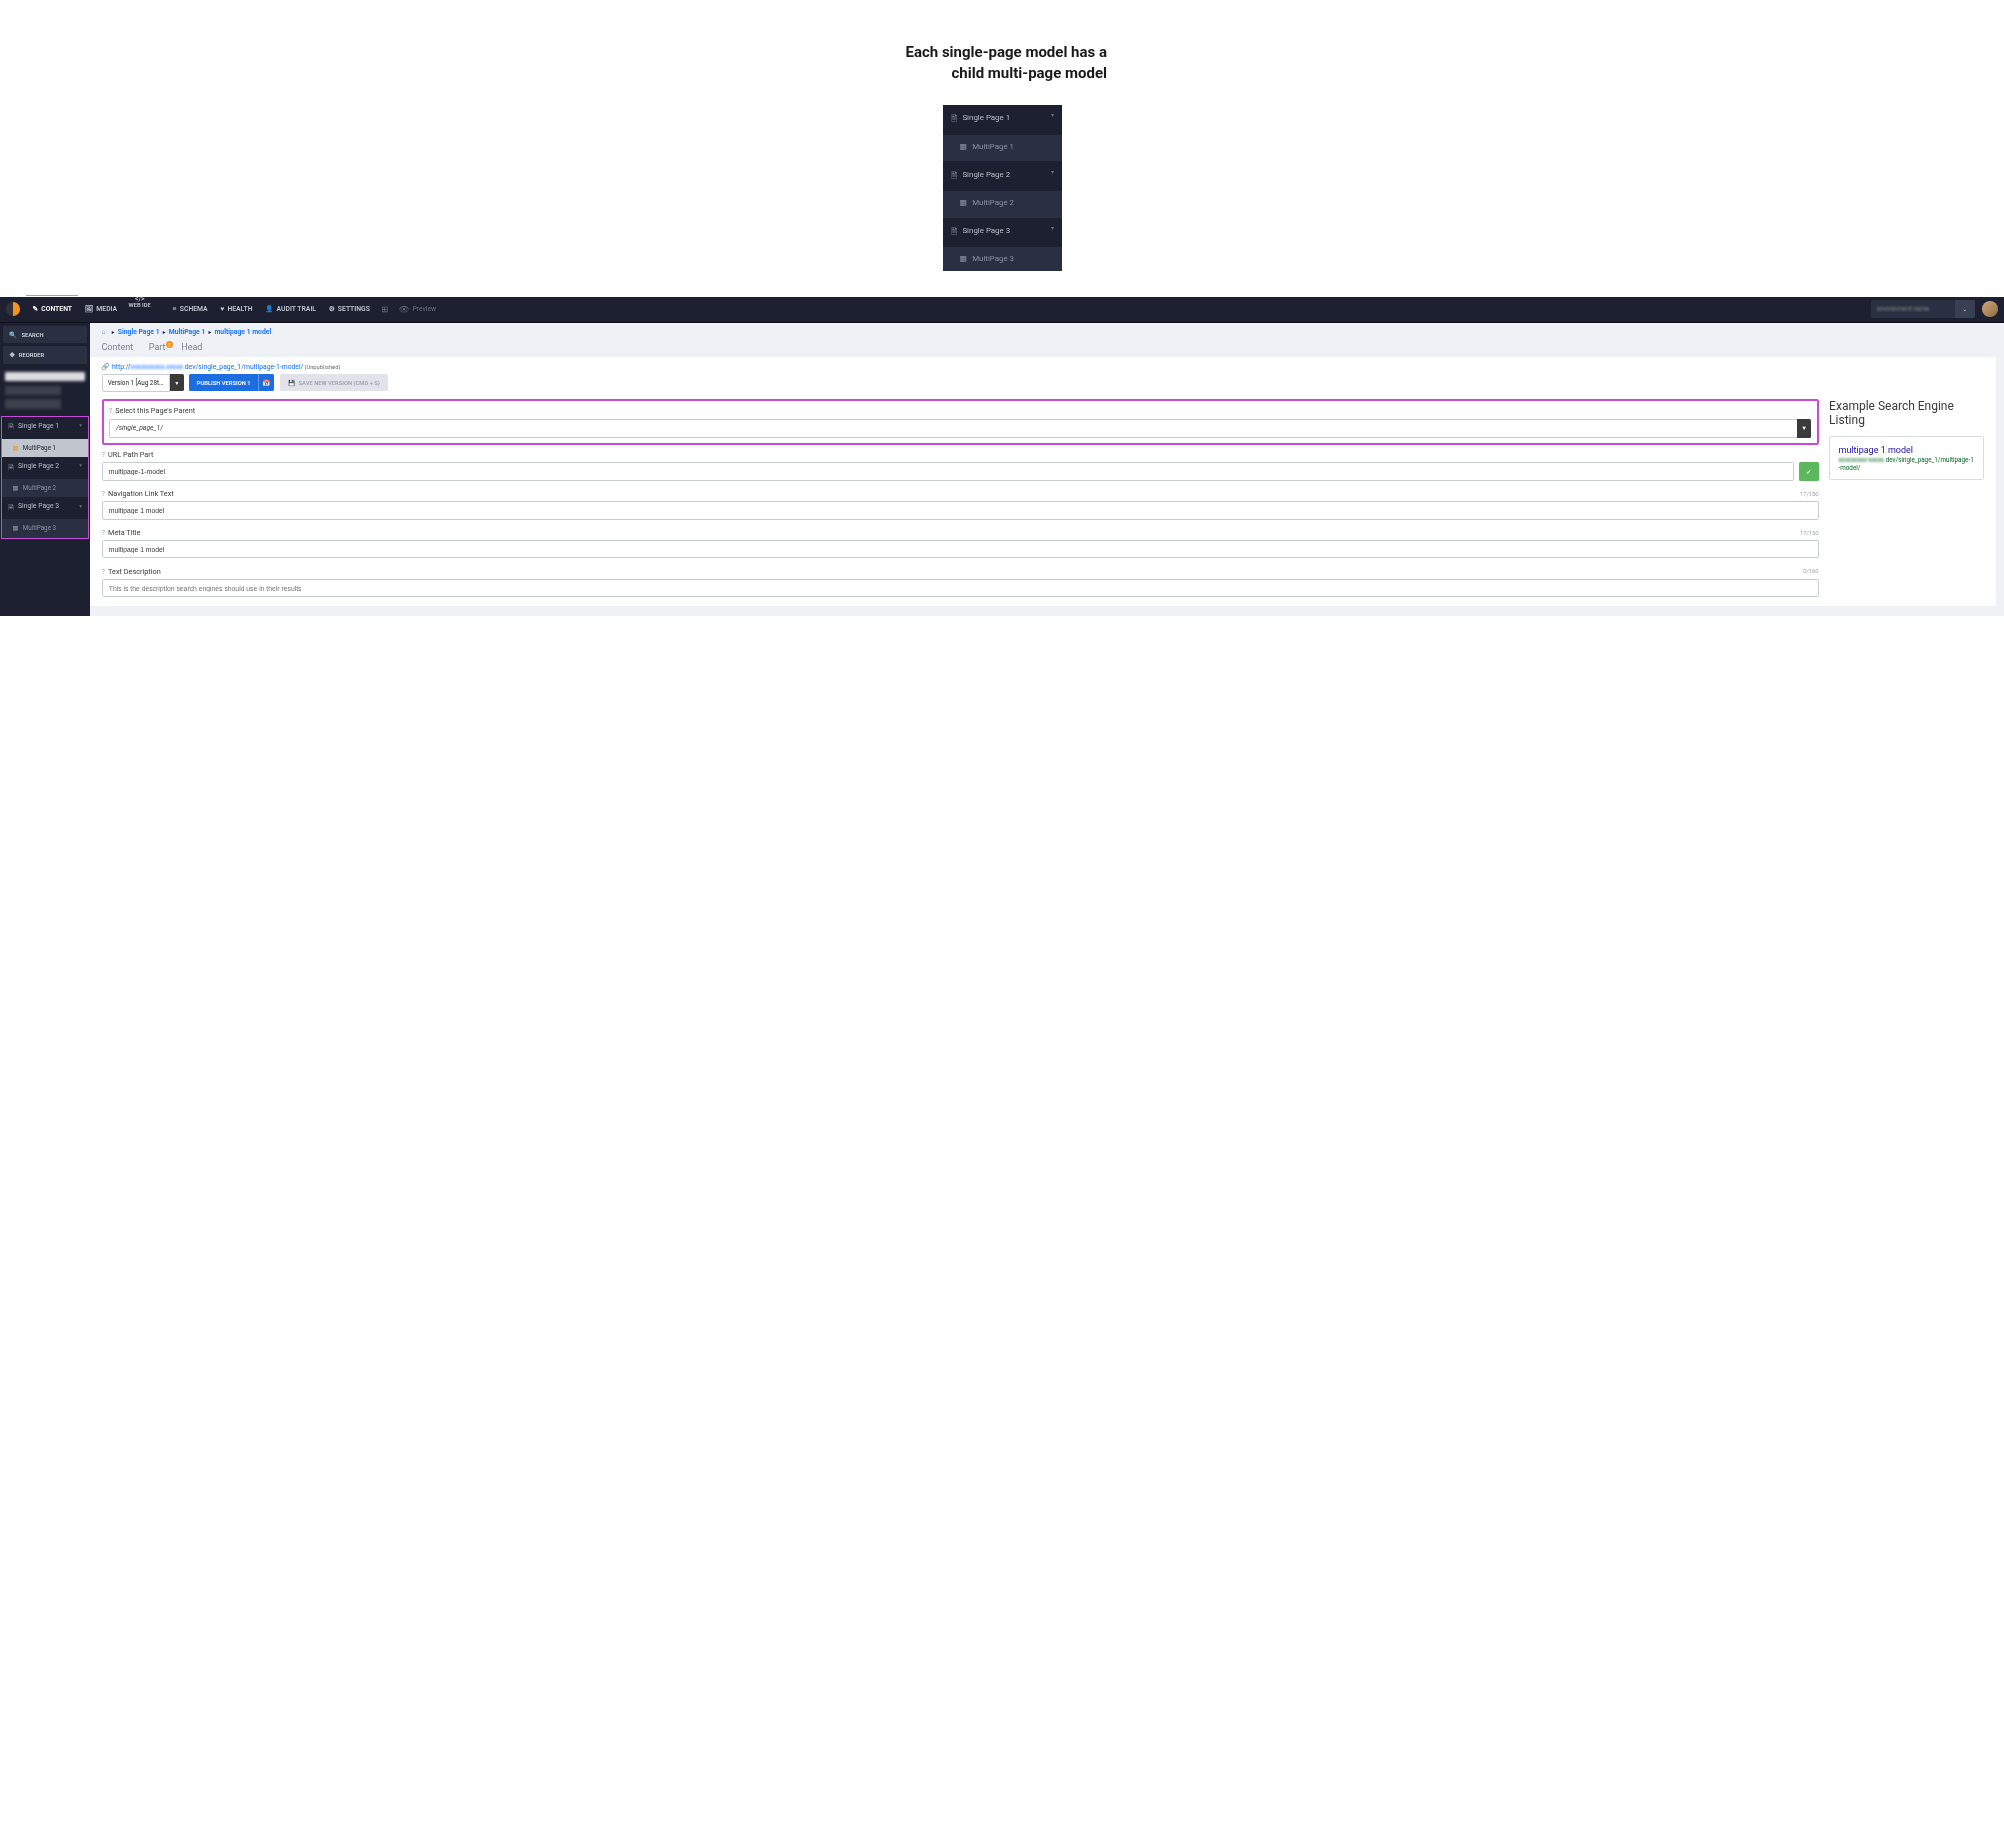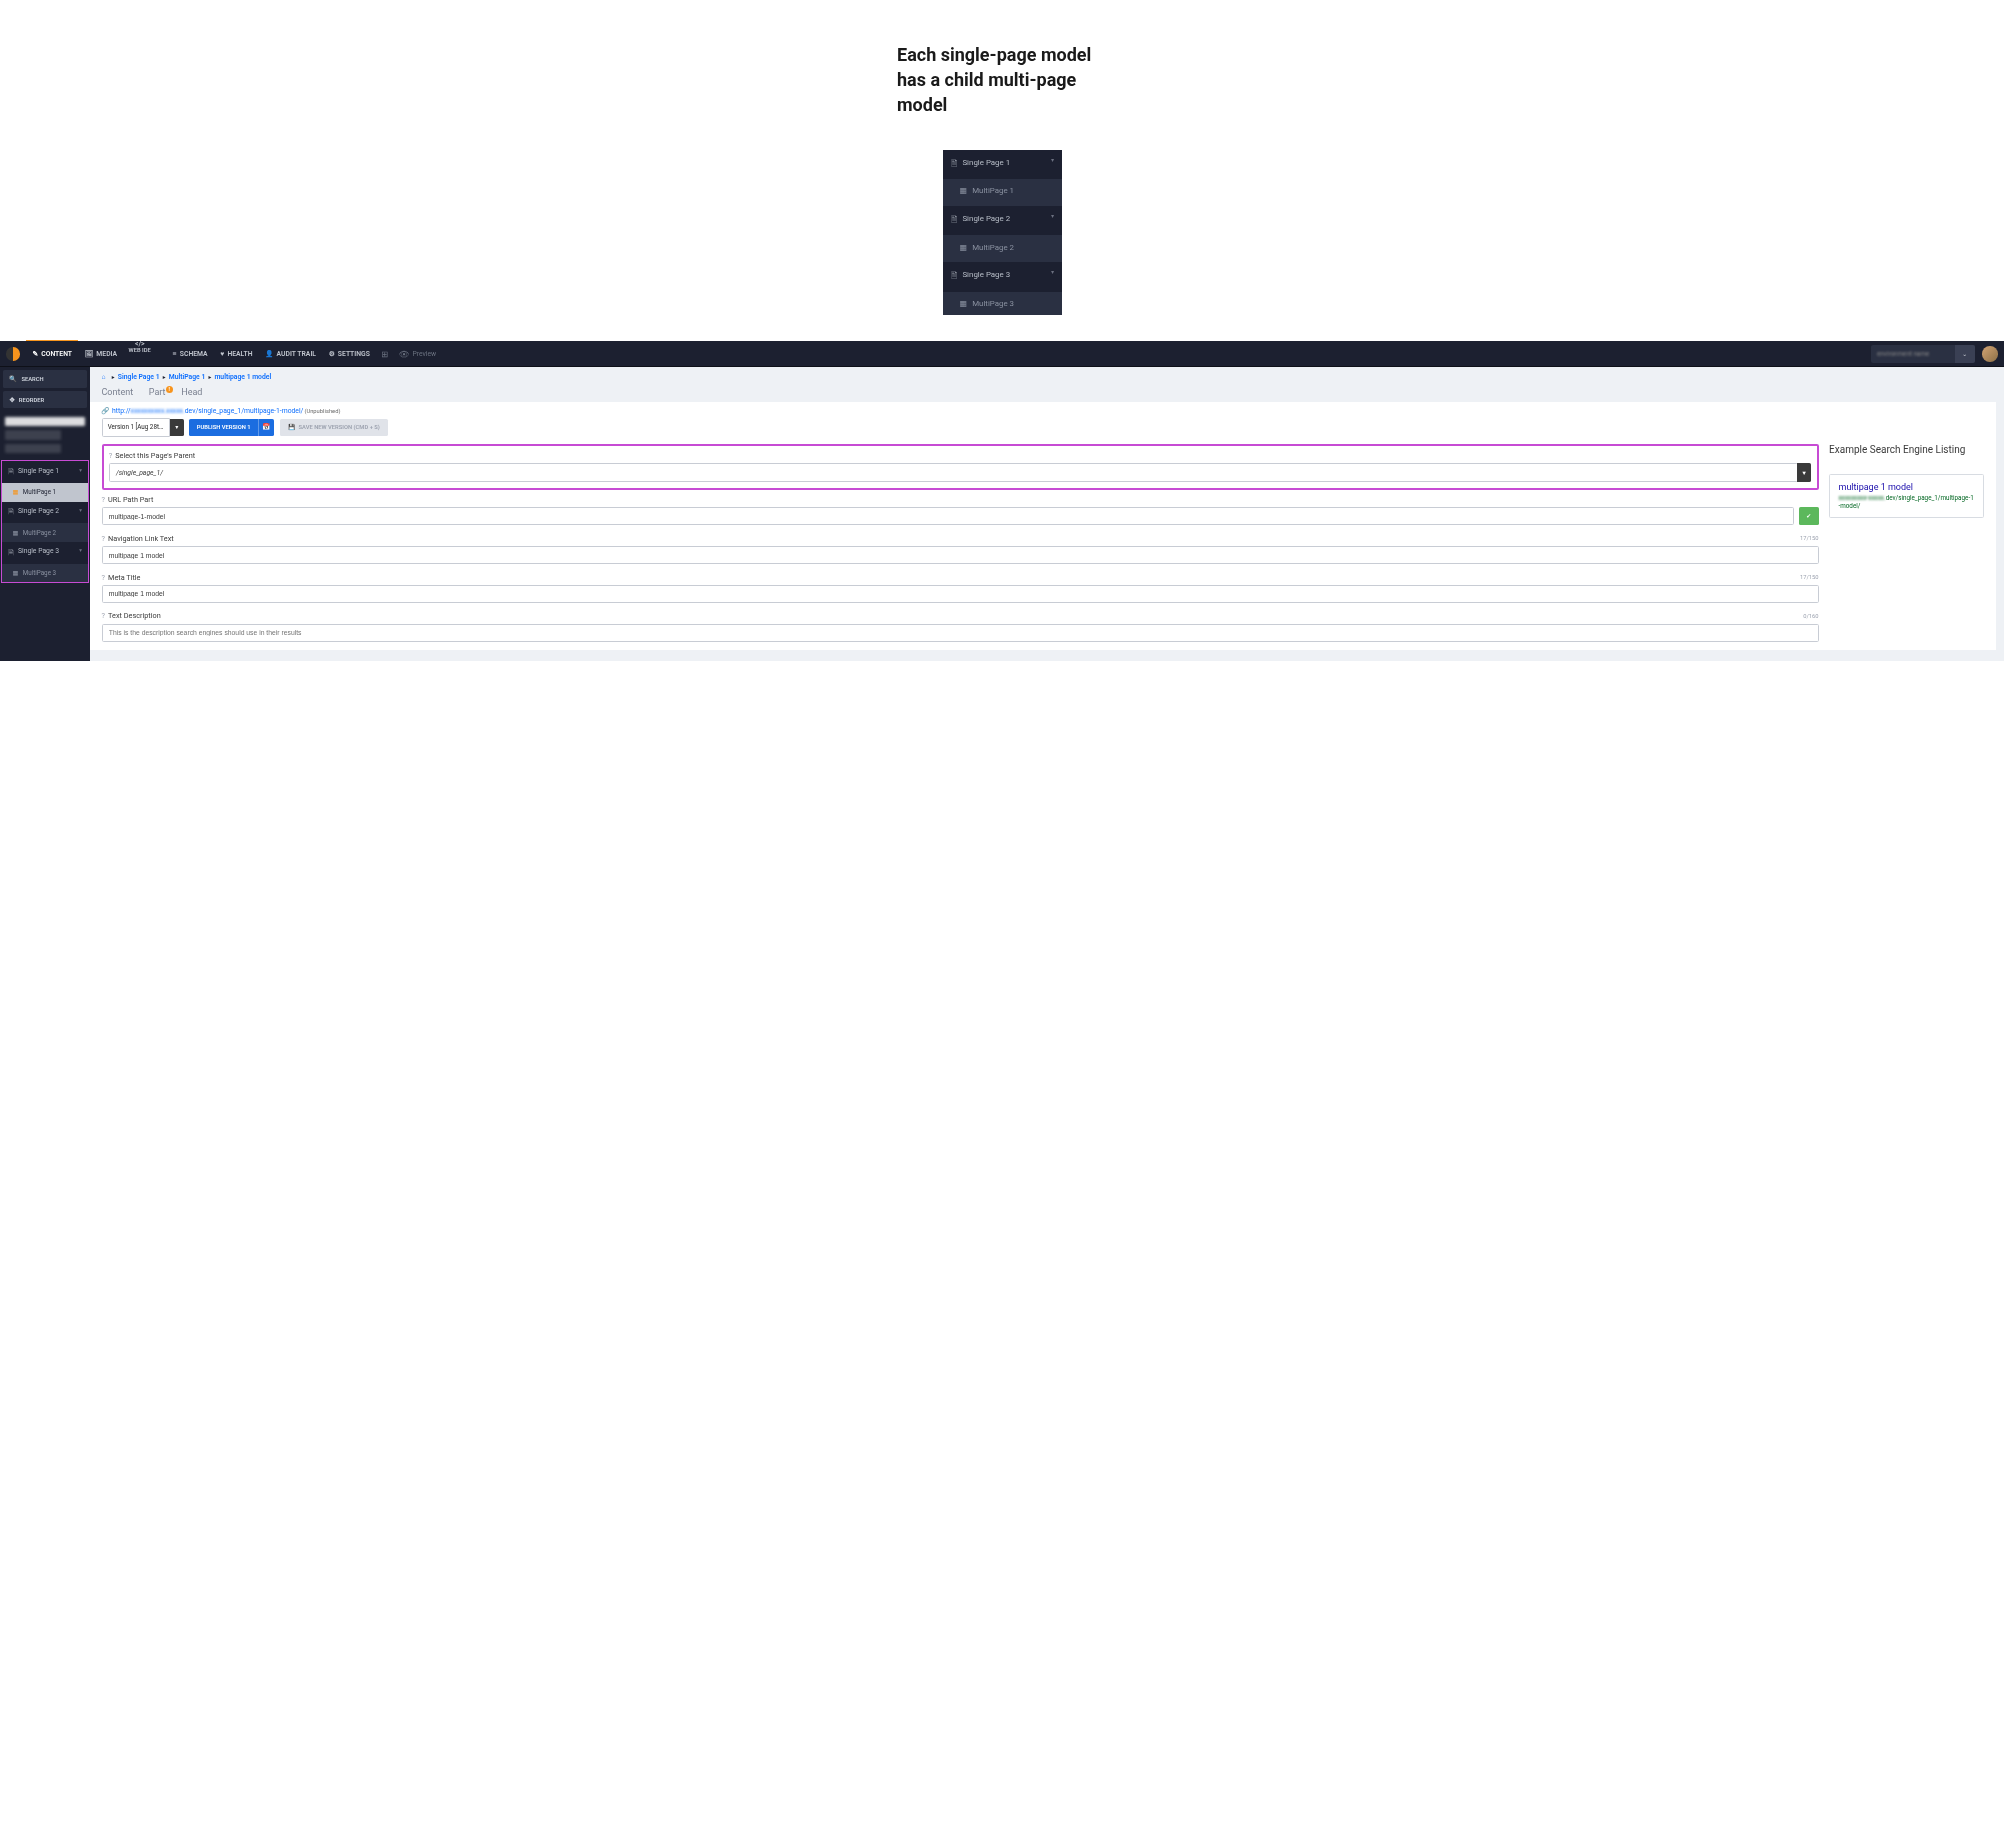--- a/index.html
+++ b/index.html
@@ -1,21 +1,21 @@
 <!DOCTYPE html>
 <html style="font-size:8.4px"><head>
 <meta charset="utf-8">
 <style>
 * { box-sizing: border-box; margin: 0; padding: 0; }
 body { font-family: -apple-system, BlinkMacSystemFont, "Segoe UI", Roboto, sans-serif; background: #fff; color: #1a1a1a; }
 
 .page-wrap { max-width: 597px; margin: 0 auto; padding: 21px 10.5px 0; }
 
 
-.intro-heading { text-align: left; font-size: 18px; font-weight: 700; line-height: 1.4; margin: 21px auto 32px; max-width: 210px; }
+.intro-heading { text-align: right; font-size: 15px; font-weight: 700; line-height: 1.4; margin: 21px auto 21px; max-width: 210px; }
 
 
 .tree-panel { width: 119px; margin: 0 auto 26px; background: #1c2030; }
 .tree-parent { background: #1c2030; padding: 7.3px 8.4px; color: #b8bec8; display: flex; align-items: flex-start; position: relative; font-size: 7.9px; }
 .tree-parent .icon { margin-right: 5.2px; color: #b8bec8; flex-shrink: 0; margin-top: 1px; }
 .tree-parent .caret { position: absolute; right: 6.3px; top: 7.3px; font-size: 5.2px; color: #6b7080; }
 .tree-parent .label { line-height: 1.4; }
 .tree-child { background: #2a3042; padding: 7.3px 8.4px 7.3px 17px; color: #8a91a0; display: flex; align-items: center; font-size: 7.9px; border-top: 0.5px solid #1c2030; }
 .tree-child .icon { margin-right: 5.2px; }
 .tree-gap { height: 3.1px; background: #2a3042; }
@@ -94,21 +94,21 @@
 .field-label .count { position: absolute; right: 0; font-size: 5.8px; color: #9ca2af; }
 .field-input { display: flex; }
 .field-input input, .field-input .readonly { flex: 1; border: 0.5px solid #c8ccd4; padding: 4.7px 6.3px; font-size: 6.8px; border-radius: 1.6px; background: #fff; color: #3a3a3a; }
 .field-input .readonly { background: #fff; overflow: hidden; text-overflow: ellipsis; font-style: italic; }
 .field-input .append { width: 14.7px; display: flex; align-items: center; justify-content: center; border-radius: 0 1.6px 1.6px 0; font-size: 5.8px; }
 .field-input .append.dark { background: #3a3a3a; color: #fff; margin-left: -1px; }
 .field-input .append.green { background: #5cb85c; color: #fff; margin-left: 4.2px; border-radius: 1.6px; width: 20px; }
 .field-placeholder { color: #9ca2af; }
 
 .serp-card { background: #fff; border: 0.5px solid #d8dce2; border-radius: 1.6px; padding: 7.3px 8.4px; margin-top: 14.7px; }
-.serp-label { font-size: 10px; color: #3a3a3a; margin-bottom: 19px; }
+.serp-label { font-size: 12px; color: #3a3a3a; margin-bottom: 9px; }
 .serp-title { color: #1a0dab; font-size: 9px; margin-bottom: 1.6px; }
 .serp-url { color: #006621; font-size: 6.3px; word-break: break-all; }
 .serp-url .blurred { filter: blur(1px); }
 </style>
 </head>
 <body>
 
 <div class="page-wrap">
   <h2 class="intro-heading">Each single-page model has a child multi-page model</h2>
 

